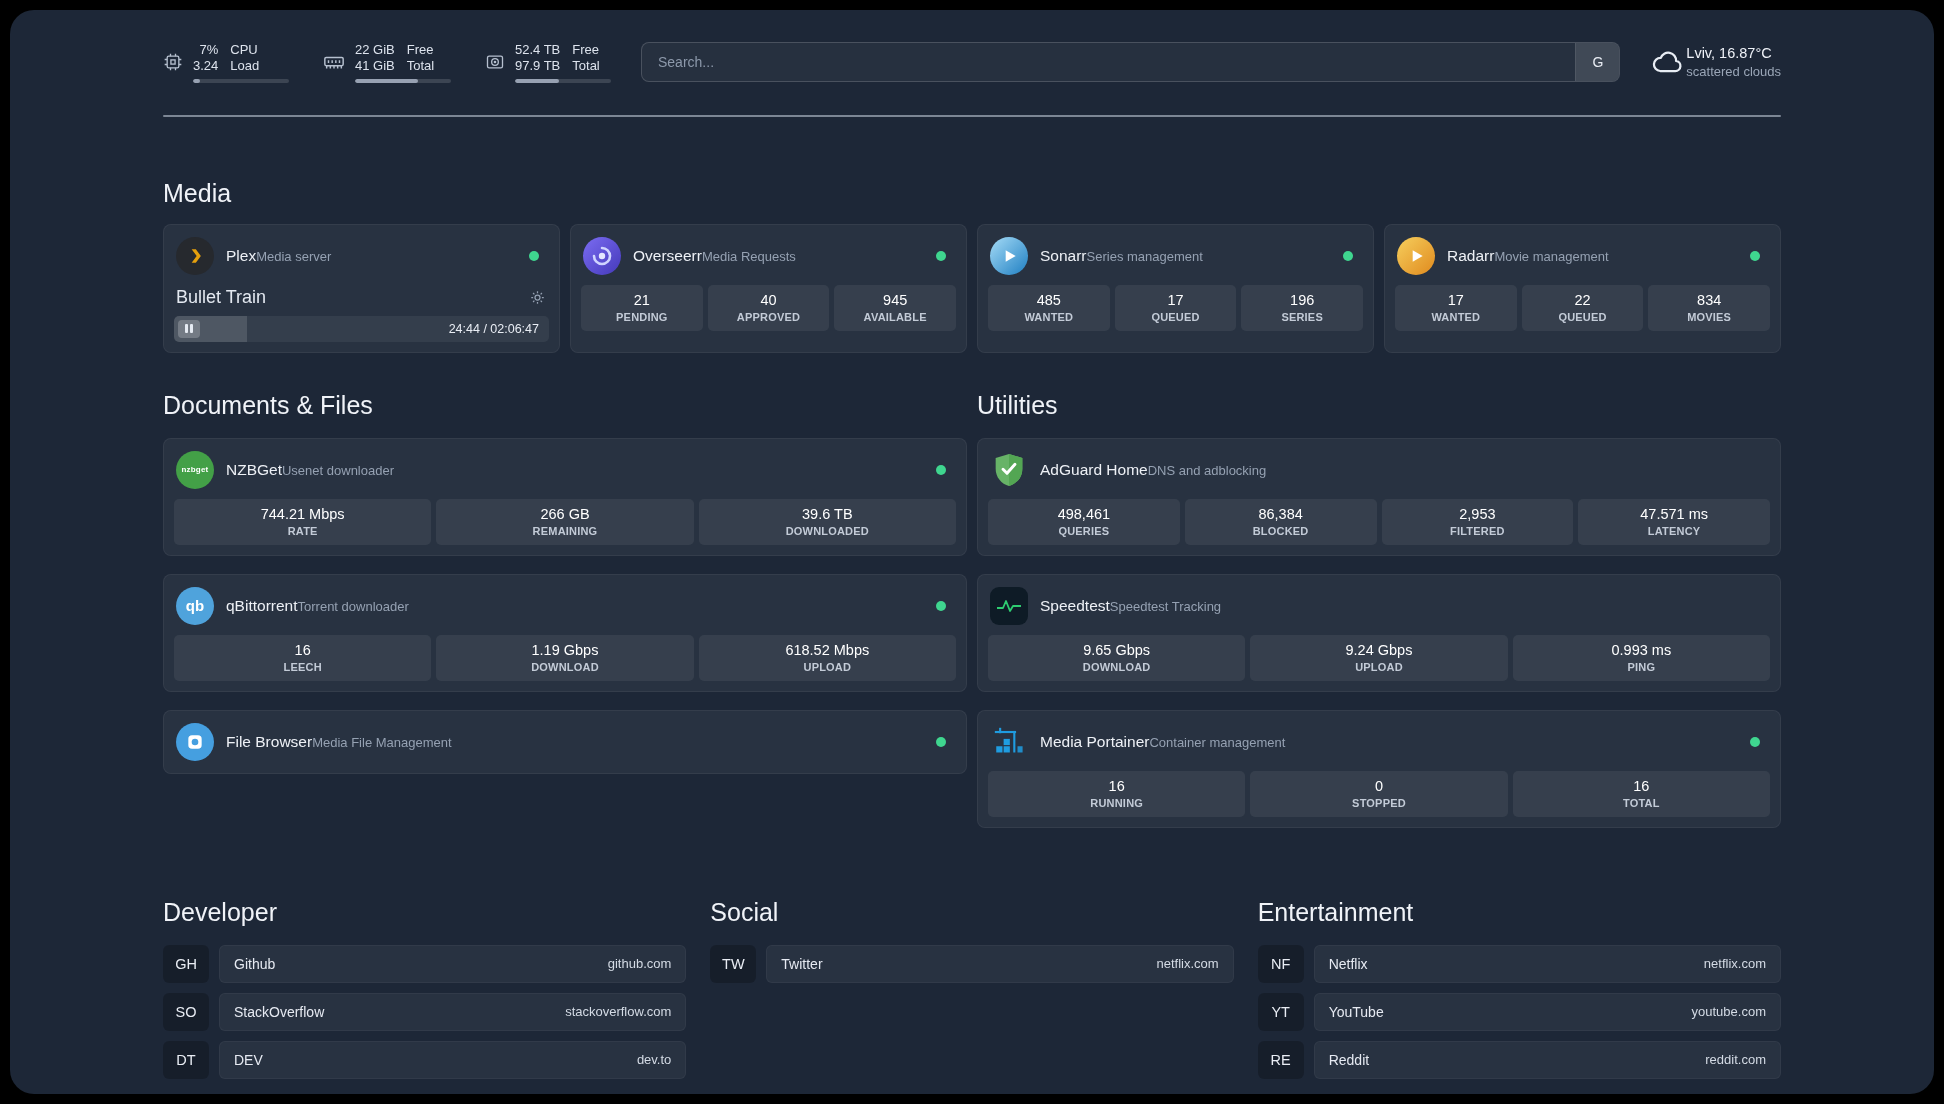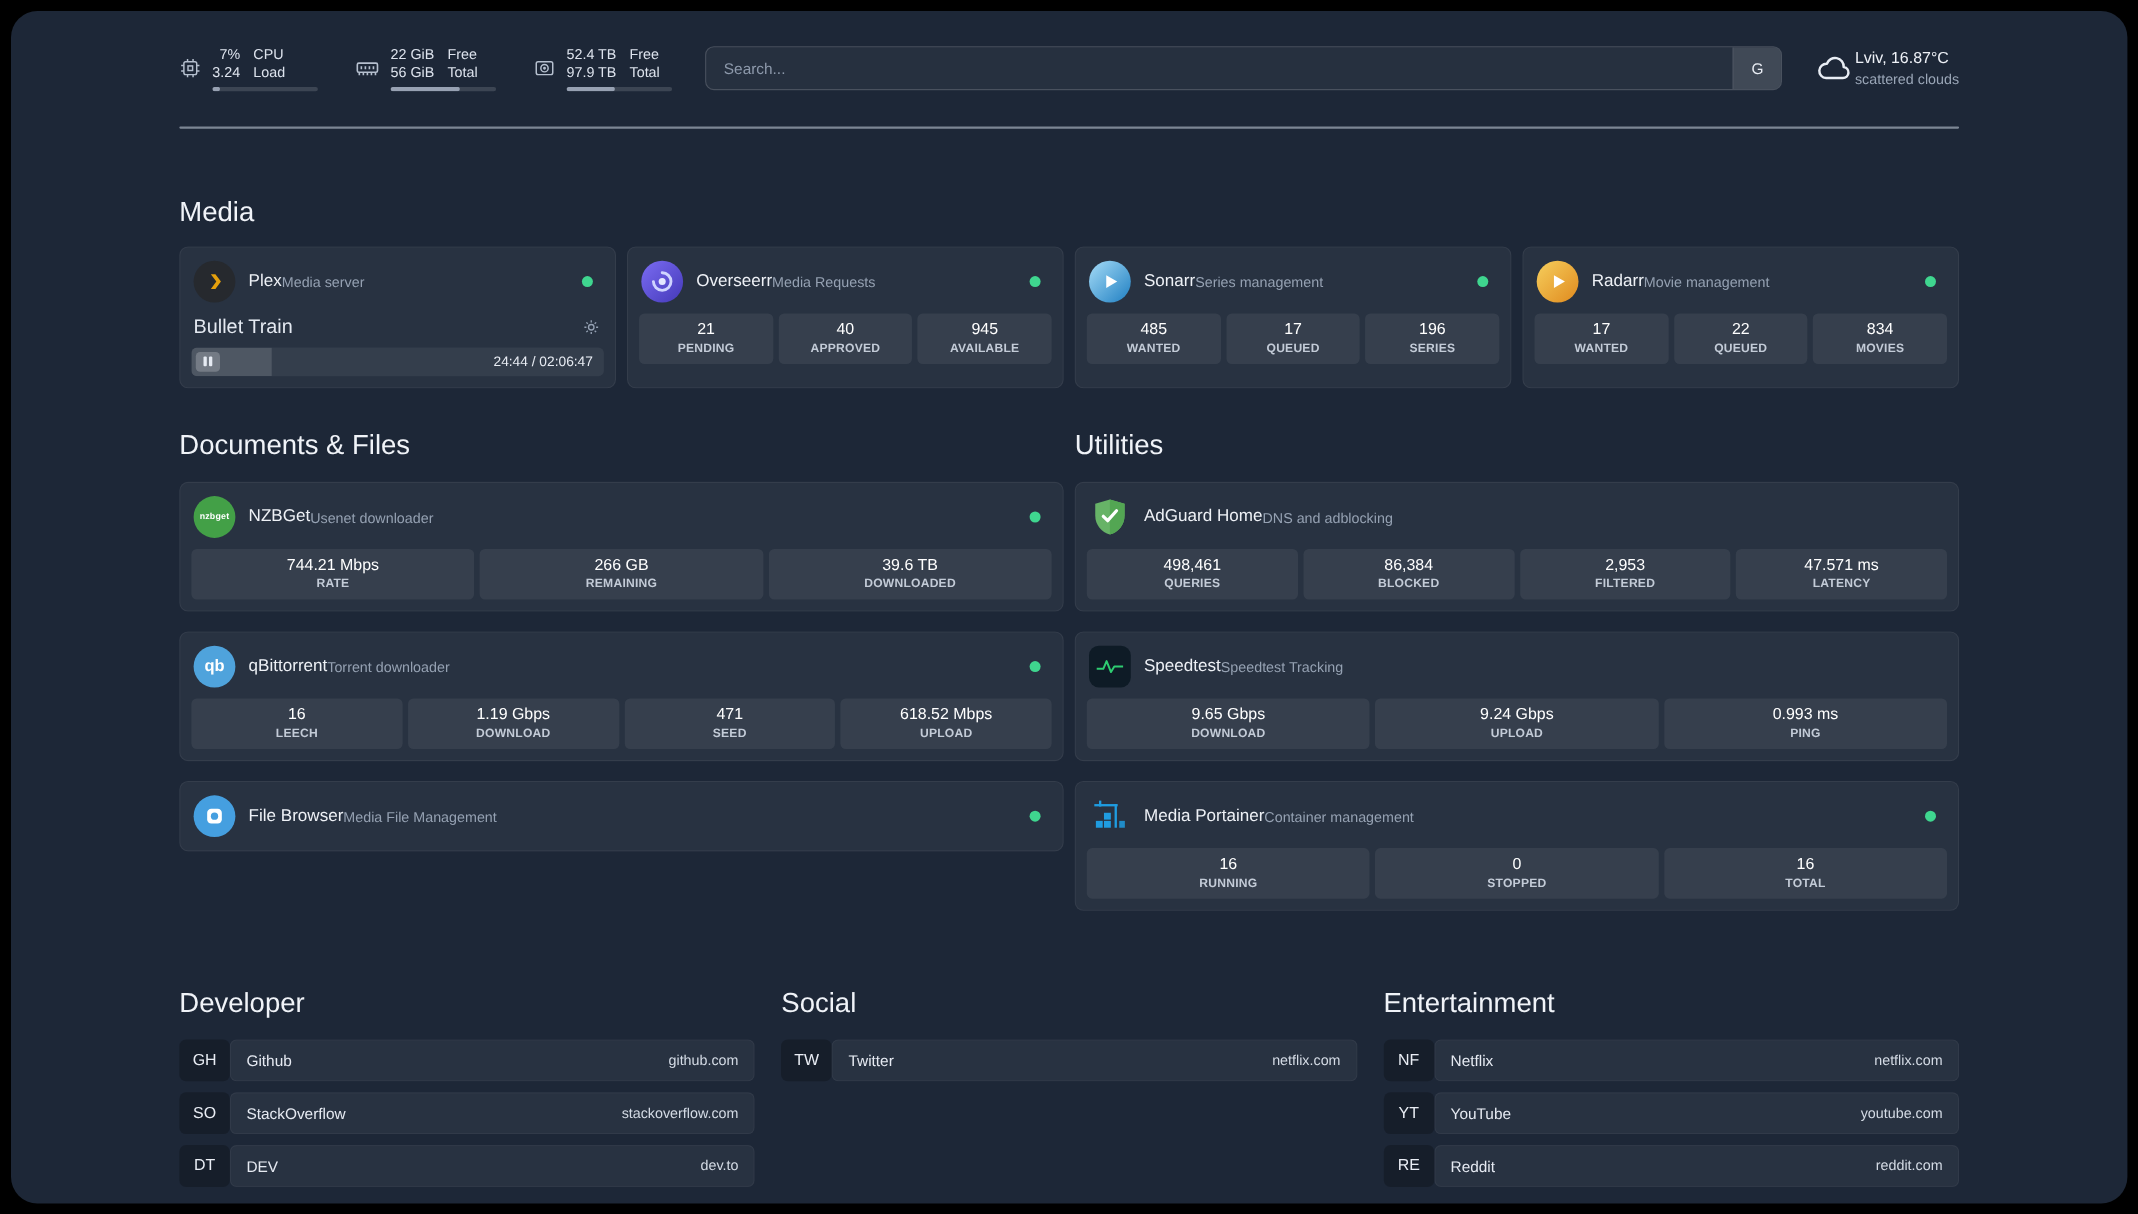--- a/index.html
+++ b/index.html
@@ -70,21 +70,21 @@
   .gear { color:#94a0b2; display:flex; cursor:pointer; }
   .np-bar { position:relative; height:26px; background:rgba(255,255,255,0.06); border-radius:5px; overflow:hidden; }
   .np-fill { position:absolute; left:0; top:0; bottom:0; background:rgba(255,255,255,0.13); }
   .np-pause { position:absolute; left:4px; top:4px; bottom:4px; width:22px; background:rgba(255,255,255,0.22); border-radius:4px; display:flex; align-items:center; justify-content:center; gap:2.5px; cursor:pointer; }
   .pbar { width:3px; height:9px; background:#e6ebf3; border-radius:1px; }
   .np-time { position:absolute; right:10px; top:0; bottom:0; display:flex; align-items:center; font-size:12.5px; color:#e9edf4; }
 
   
   .bookmarks { margin-top:70px; display:grid; grid-template-columns:repeat(3,1fr); gap:24px; align-items:start; }
   .bm-list { margin-top:18px; display:flex; flex-direction:column; gap:10px; }
-  .bm { display:flex; align-items:center; cursor:pointer; }
+  .bm { display:flex; align-items:center; gap:10px; cursor:pointer; }
   .bm-abbr { width:46px; height:38px; flex:none; display:flex; align-items:center; justify-content:center; background:rgba(0,0,0,0.22); border-radius:6px; font-size:14.5px; color:#e9edf4; }
   .bm-pill { flex:1; height:38px; background:rgba(255,255,255,0.05); border:1px solid rgba(255,255,255,0.045); border-radius:6px; display:flex; align-items:center; justify-content:space-between; padding:0 14px; }
   .bm-name { font-size:14px; color:#e6eaf2; }
   .bm-url { font-size:13px; color:#d4dbe5; }
 </style>
 </head>
 <body>
 
 <div class="app">
   <div class="container">
@@ -121,21 +121,21 @@
           <span class="res-icon">
             <svg width="22" height="22" viewBox="0 0 24 24" fill="none" stroke="currentColor" stroke-width="1.6">
                 <rect x="2" y="7" width="20" height="9" rx="1.5"></rect>
                 <path d="M6 10v3M10 10v3M14 10v3M18 10v3M4 16v3M8 16v3M12 16v3M16 16v3M20 16v3"></path>
               </svg>
           </span>
           <div class="res-body">
             <div class="res-text">
               <div class="res-col vals">
                 <span>22 GiB</span>
-                <span>56 GiB</span>
+                <span>41 GiB</span>
               </div>
               <div class="res-col labs">
                 <span>Free</span>
                 <span>Total</span>
               </div>
             </div>
             <div class="res-bar">
                 <div class="res-fill" style="width: 66%;"></div>
               </div>
           </div>
@@ -360,24 +360,20 @@
           <div class="stats">
             <div class="stat">
               <div class="stat-val">16</div>
               <div class="stat-lab">LEECH</div>
             </div>
             <div class="stat">
               <div class="stat-val">1.19 Gbps</div>
               <div class="stat-lab">DOWNLOAD</div>
             </div>
             <div class="stat">
-              <div class="stat-val">471</div>
-              <div class="stat-lab">SEED</div>
-            </div>
-            <div class="stat">
               <div class="stat-val">618.52 Mbps</div>
               <div class="stat-lab">UPLOAD</div>
             </div>
           </div>
         </div>
 
         <div class="card solo">
           <div class="card-head">
             <div class="svc-icon icon-fb">
               <svg width="20" height="20" viewBox="0 0 24 24">

